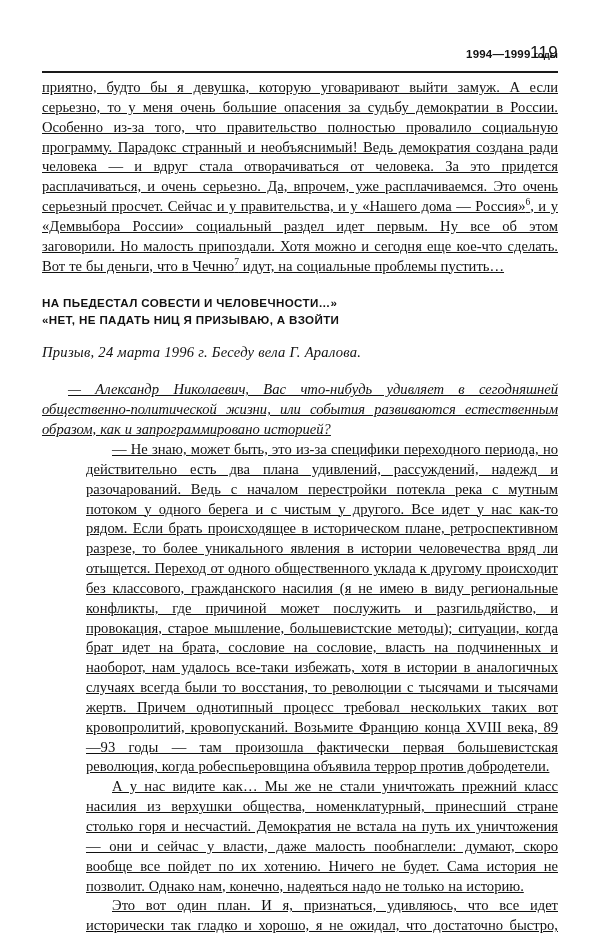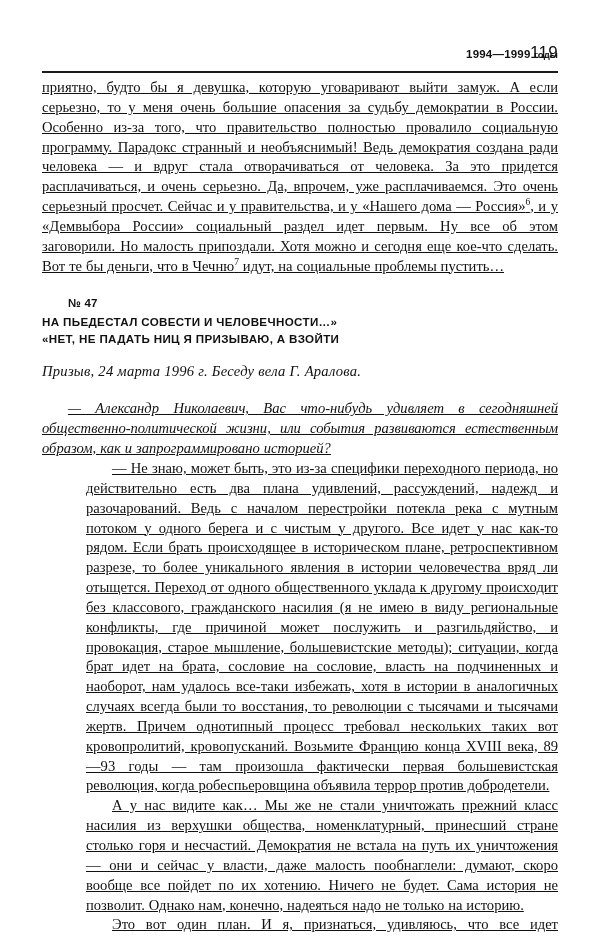--- a/index.html
+++ b/index.html
@@ -156,21 +156,20 @@
       <div class="rh-folio">119</div>
     </div>
   </div>
   <div class="rh-rule"></div>
 
   <div class="column">
 
     <p class="body-par"><span>приятно, будто бы я девушка, которую уговаривают выйти замуж. А если серьезно, то у меня очень большие опасения за судьбу демократии в России. Особенно из-за того, что правительство полностью провалило социальную программу. Парадокс странный и необъяснимый! Ведь демократия создана ради человека — и вдруг стала отворачиваться от человека. За это придется расплачиваться, и очень серьезно. Да, впрочем, уже расплачиваемся. Это очень серьезный просчет. Сейчас и у правительства, и у «Нашего дома — Россия»</span><sup class="fn">6</sup><span>, и у «Демвыбора России» социальный раздел идет первым. Ну все об этом заговорили. Но малость припоздали. Хотя можно и сегодня еще кое-что сделать. Вот те бы деньги, что в Чечню</span><sup class="fn">7</sup><span> идут, на социальные проблемы пустить…</span></p>
 
     <div class="doc-head">
-      <div class="doc-number">№ 47</div>
       <div class="doc-title">
         <div>НА ПЬЕДЕСТАЛ СОВЕСТИ И ЧЕЛОВЕЧНОСТИ…»</div>
         <div>«НЕТ, НЕ ПАДАТЬ НИЦ Я ПРИЗЫВАЮ, А ВЗОЙТИ</div>
       </div>
       <div class="doc-source">Призыв, 24 марта 1996 г. Беседу вела Г. Аралова.</div>
     </div>
 
     <div class="qa-block">
       <p class="body-par italic indent">— Александр Николаевич, Вас что-нибудь удивляет в сегодняшней общественно-политической жизни, или события развиваются естественным образом, как и запрограммировано историей?</p>
       <p class="body-par indent">— Не знаю, может быть, это из-за специфики переходного периода, но действительно есть два плана удивлений, рассуждений, надежд и разочарований. Ведь с началом перестройки потекла река с мутным потоком у одного берега и с чистым у другого. Все идет у нас как-то рядом. Если брать происходящее в историческом плане, ретроспективном разрезе, то более уникального явления в истории человечества вряд ли отыщется. Переход от одного общественного уклада к другому происходит без классового, гражданского насилия (я не имею в виду региональные конфликты, где причиной может послужить и разгильдяйство, и провокация, старое мышление, большевистские методы); ситуации, когда брат идет на брата, сословие на сословие, власть на подчиненных и наоборот, нам удалось все-таки избежать, хотя в истории в аналогичных случаях всегда были то восстания, то революции с тысячами и тысячами жертв. Причем однотипный процесс требовал нескольких таких вот кровопролитий, кровопусканий. Возьмите Францию конца XVIII века, 89—93 годы — там произошла фактически первая большевистская революция, когда робеспьеровщина объявила террор против добродетели.</p>

